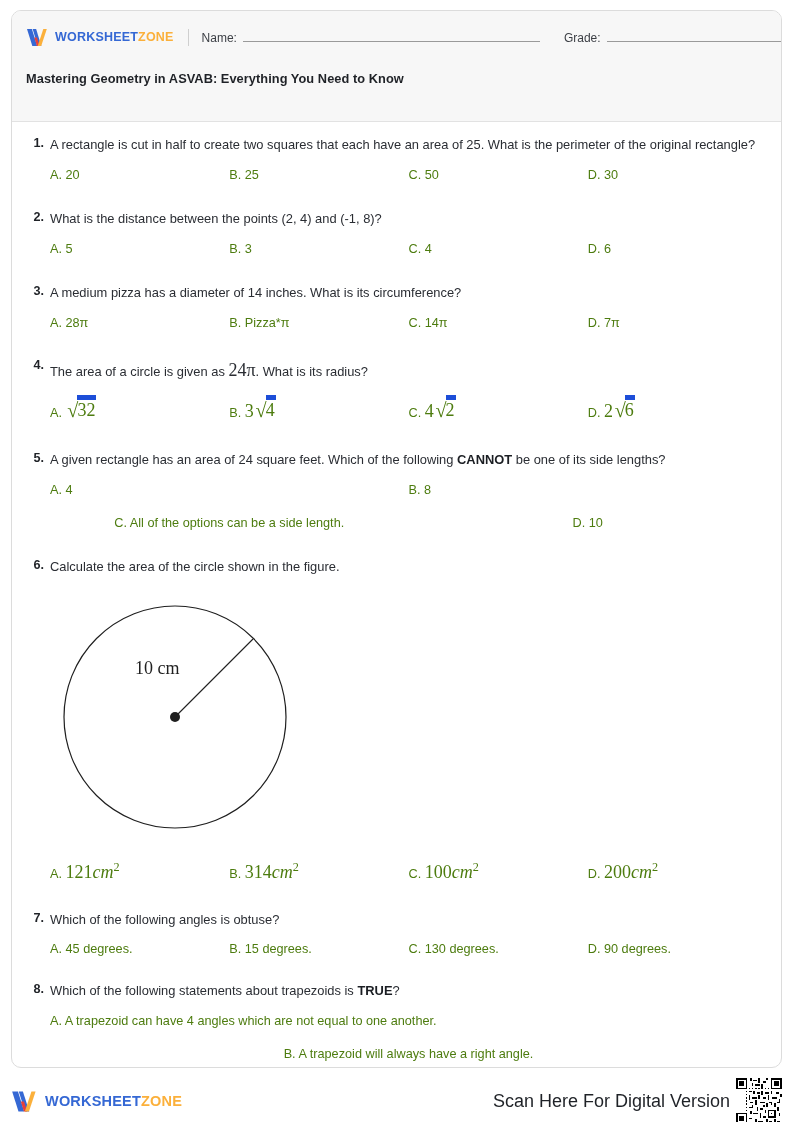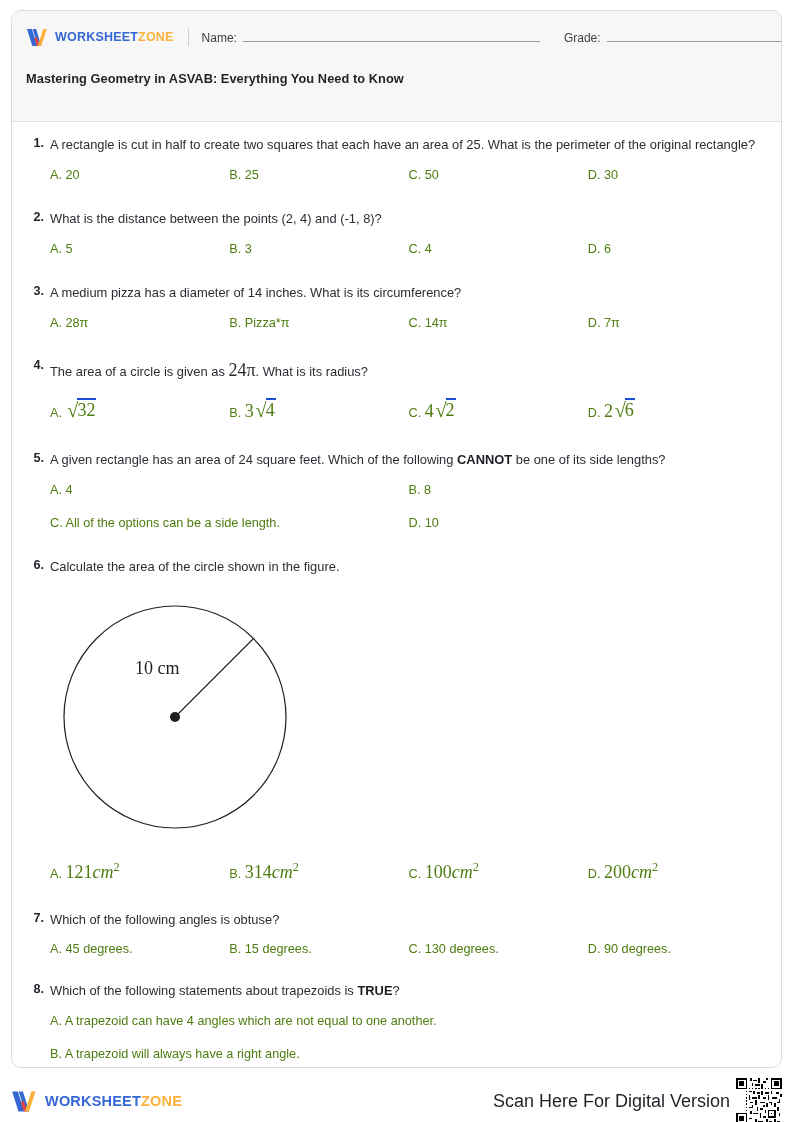--- a/index.html
+++ b/index.html
@@ -121,21 +121,21 @@
     margin-top: 11px;
   }
   .opt {
     font-size: 12.7px;
     color: #4d7c0f;
     line-height: 1.5;
   }
   .opts-4 .opt { flex: 0 0 25%; }
   .opts-2 .opt { flex: 0 0 50%; }
   .opts-1 .opt { flex: 1 1 auto; }
-  .opt-row2 { margin-top: 14px; }
+  .opt-row2 { margin-top: 14px; text-align: center; }
 
   .blk { margin-bottom: 24px; }
   .blk-tight { margin-bottom: 22px; }
 
   
   .m {
     font-family: "Liberation Serif", serif;
     font-size: 18px;
   }
   .m i { font-style: italic; }
@@ -144,21 +144,21 @@
     vertical-align: super;
     font-style: normal;
   }
   .rad {
     display: inline-block;
     position: relative;
     padding-left: 0.1em;
   }
   .rad .sign { font-size: 1.12em; }
   .rad .body-r {
-    border-top: 2px solid #1d4ed8;
+    border-top: 5px solid #1d4ed8;
     padding: 0 1px 0 0;
     margin-left: -1px;
     position: relative;
     top: -1px;
   }
 
   
   .figure {
     margin: 16px 0 6px 3px;
   }

